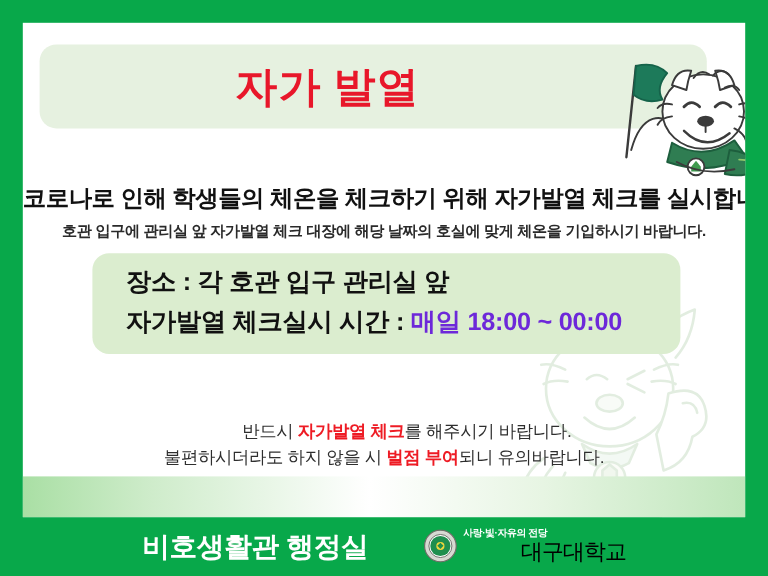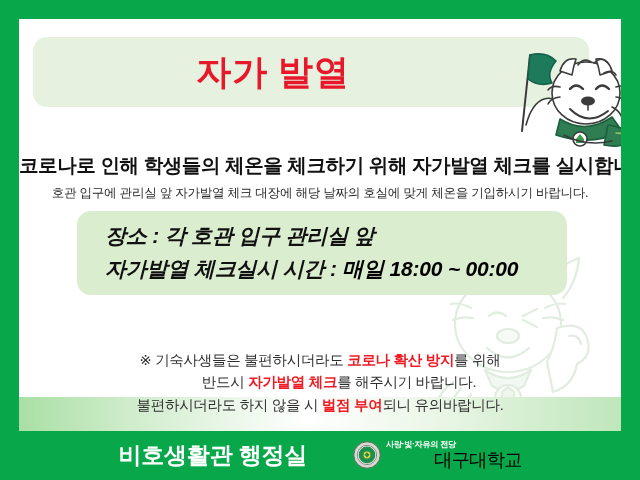--- a/index.html
+++ b/index.html
@@ -111,21 +111,21 @@
     letter-spacing: -0.4px;
     white-space: nowrap;
   }
   .subline {
     position: absolute;
     left: 0;
     top: 166px;
     width: 602px;
     text-align: center;
     font-size: 12.6px;
-    font-weight: 400;
+    font-weight: 700;
     color: #2a2a2a;
     letter-spacing: -0.3px;
     white-space: nowrap;
   }
 
   
   .info-box {
     position: absolute;
     left: 58px;
     top: 192px;
@@ -138,31 +138,30 @@
     position: absolute;
     left: 58px;
     top: 192px;
     width: 490px;
     height: 84px;
     display: flex;
     flex-direction: column;
     justify-content: center;
     padding-left: 28px;
     box-sizing: border-box;
-    font-style: italic;
   }
   .info-line {
     font-size: 21px;
     font-weight: 700;
     color: #111111;
     letter-spacing: -0.2px;
     line-height: 1.55;
     white-space: nowrap;
   }
-  .info-red { color: #000000; }
+  .info-red { color: #6d28d9; }
 
   
   .notes {
     position: absolute;
     left: 0;
     top: 330px;
     width: 602px;
     text-align: center;
   }
   .note-line {
@@ -308,23 +307,20 @@
 
     <div class="info-box"></div>
     <div class="info-lines">
       <div class="info-line">장소 : 각 호관 입구 관리실 앞</div>
       <div class="info-line">
         <span>자가발열 체크실시 시간 : </span><span class="info-red">매일 18:00 ~ 00:00</span>
       </div>
     </div>
 
     <div class="notes">
-      <div class="note-line">
-        <span>※ 기숙사생들은  불편하시더라도 </span><span class="note-red">코로나 확산 방지</span><span>를 위해</span>
-      </div>
       <div class="note-line l2">
         <span>반드시 </span><span class="note-red">자가발열 체크</span><span>를 해주시기 바랍니다.</span>
       </div>
       <div class="note-line">
         <span>불편하시더라도 하지 않을 시 </span><span class="note-red">벌점 부여</span><span>되니 유의바랍니다.</span>
       </div>
     </div>
 
   </div>
 

